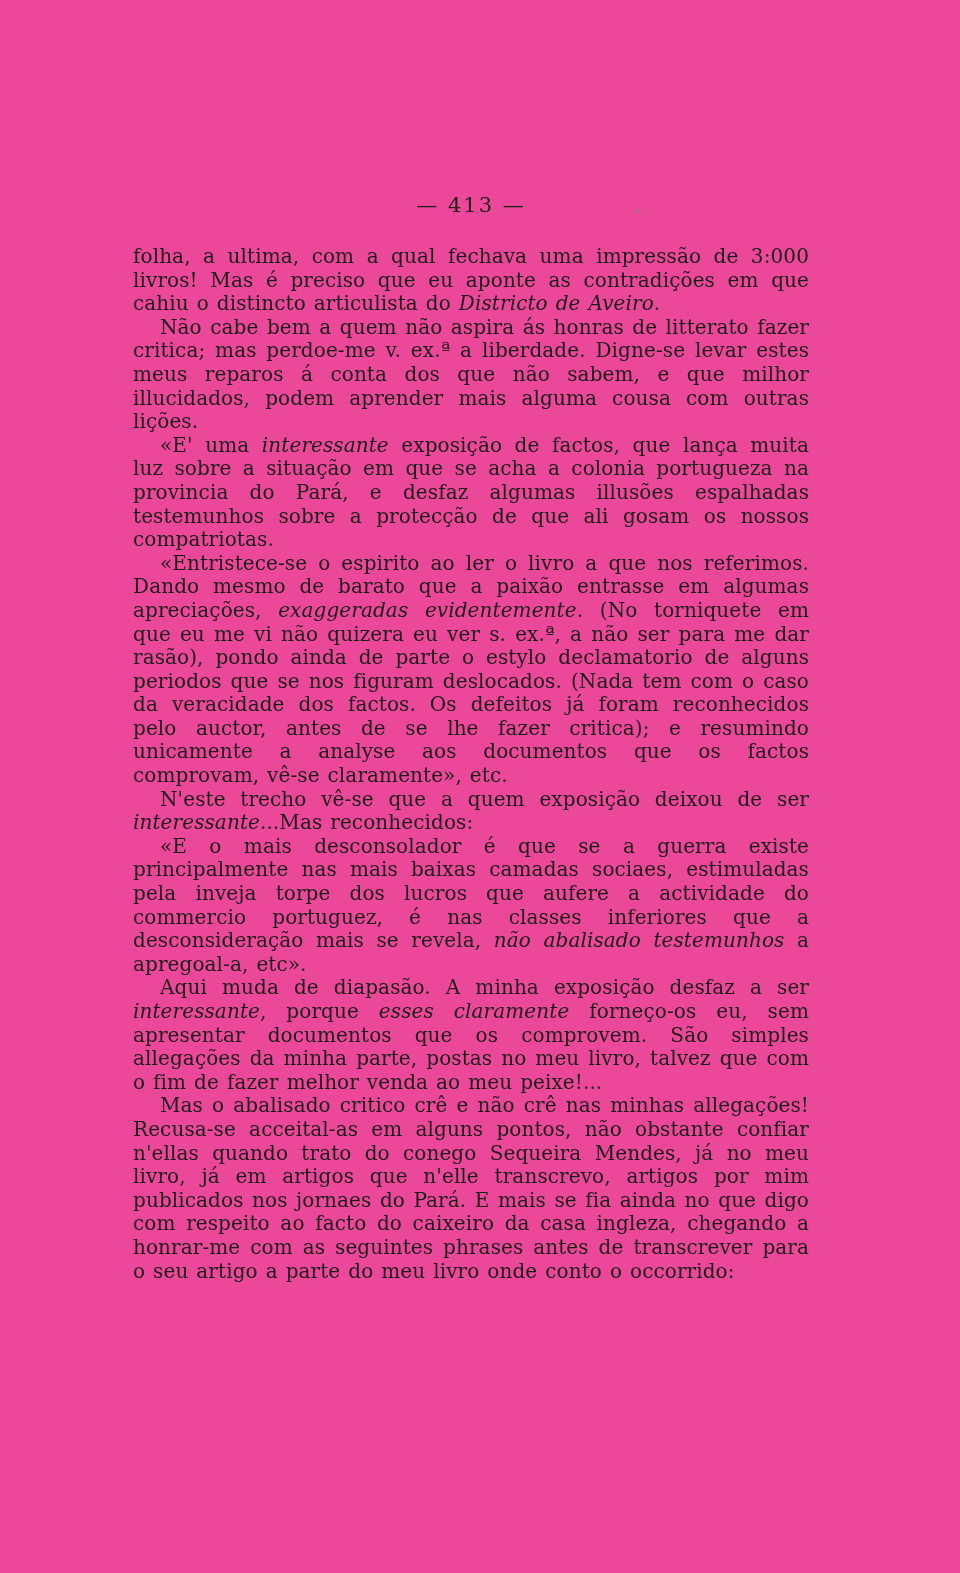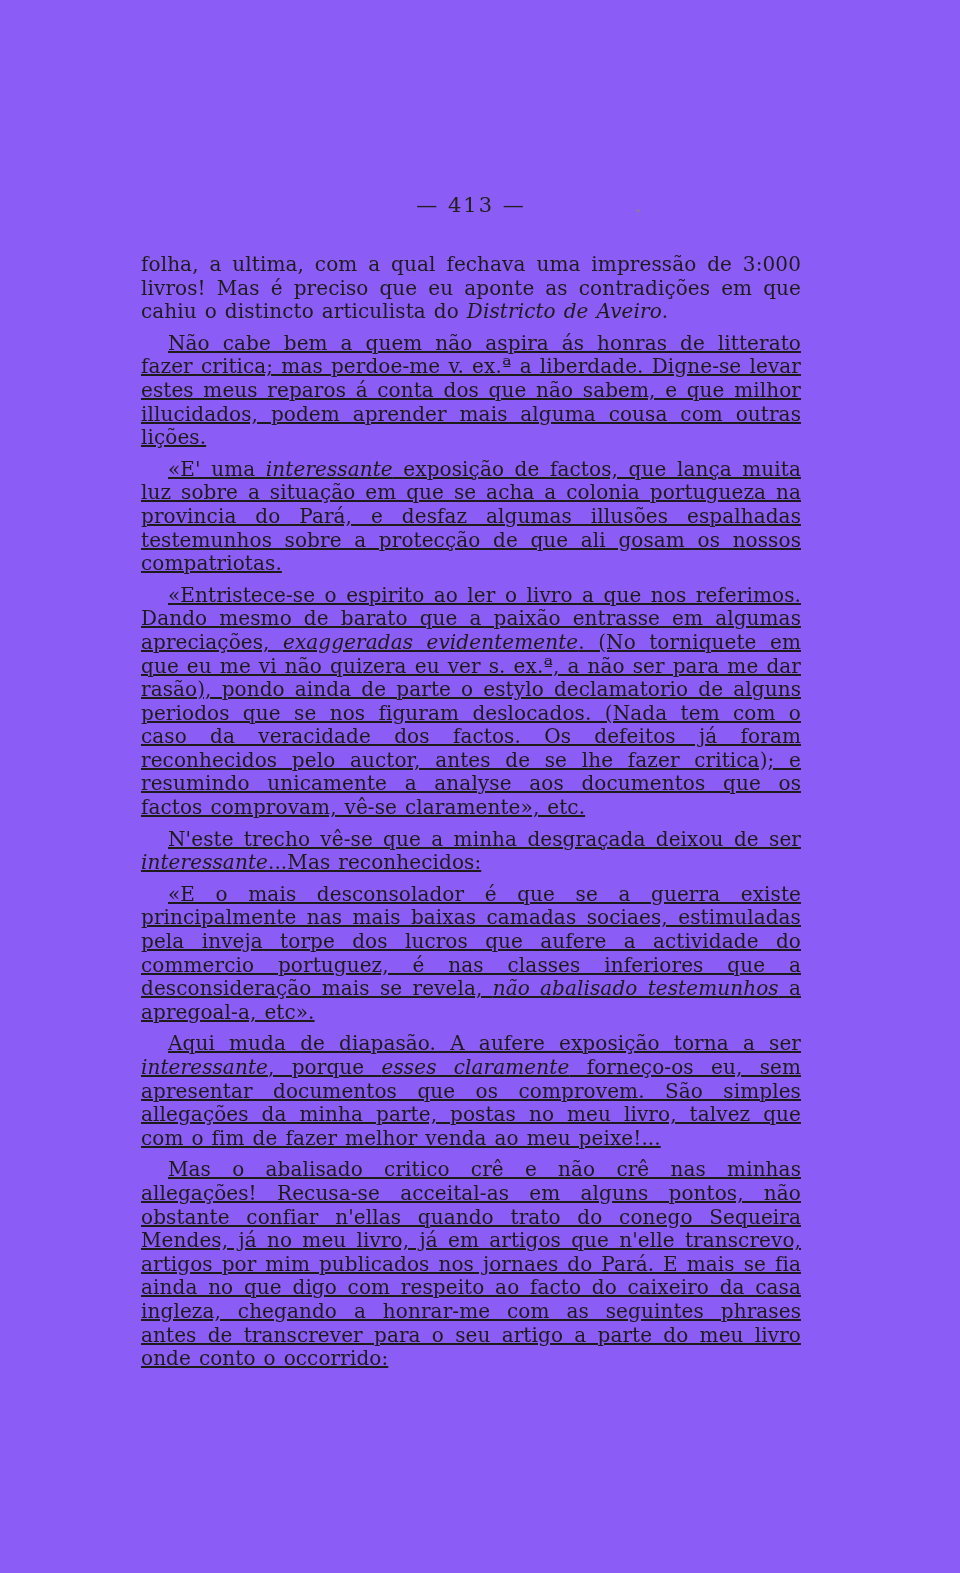--- a/index.html
+++ b/index.html
@@ -4,21 +4,21 @@
 <style>
   html, body {
     margin: 0;
     padding: 0;
     background: #fbfaf7;
   }
   .page {
     position: relative;
     width: 960px;
     height: 1573px;
-    background: #8b5cf6;
+    background: #ec4899;
     color: #1e1c1a;
     font-family: "DejaVu Serif", "Liberation Serif", serif;
     box-sizing: border-box;
     overflow: hidden;
   }
   .page-number {
     position: absolute;
     top: 193px;
     left: 133px;
     width: 676px;
@@ -37,44 +37,43 @@
     border-radius: 50%;
     opacity: 0.7;
   }
   .page-body {
     position: absolute;
     top: 245px;
     left: 133px;
     width: 676px;
   }
   .para {
-    margin: 8px;
+    margin: 0;
     text-align: justify;
     font-size: 20px;
     line-height: 23.6px;
     word-spacing: 1.5px;
     letter-spacing: 0.1px;
   }
   .para.indent {
     text-indent: 27px;
-    text-decoration: underline;
   }
   .para em {
     font-style: italic;
   }
 </style>
 </head>
 <body>
 
 <div class="page">
   <div class="page-number">— 413 —</div>
   <span class="scan-speck"></span>
   <div class="page-body">
       <p class="para"><span>folha, a ultima, com a qual fechava uma impressão de 3:000 livros! Mas é preciso que eu aponte as contradições em que cahiu o distincto articulista do </span><em>Districto de Aveiro</em><span>.</span></p>
       <p class="para indent"><span>Não cabe bem a quem não aspira ás honras de litterato fazer critica; mas perdoe-me v. ex.ª a liberdade. Digne-se levar estes meus reparos á conta dos que não sabem, e que milhor illucidados, podem aprender mais alguma cousa com outras lições.</span></p>
       <p class="para indent"><span>«E' uma </span><em>interessante</em><span> exposição de factos, que lança muita luz sobre a situação em que se acha a colonia portugueza na provincia do Pará, e desfaz algumas illusões espalhadas testemunhos sobre a protecção de que ali gosam os nossos compatriotas.</span></p>
       <p class="para indent"><span>«Entristece-se o espirito ao ler o livro a que nos referimos. Dando mesmo de barato que a paixão entrasse em algumas apreciações, </span><em>exaggeradas evidentemente</em><span>. (No torniquete em que eu me vi não quizera eu ver s. ex.ª, a não ser para me dar rasão), pondo ainda de parte o estylo declamatorio de alguns periodos que se nos figuram deslocados. (Nada tem com o caso da veracidade dos factos. Os defeitos já foram reconhecidos pelo auctor, antes de se lhe fazer critica); e resumindo unicamente a analyse aos documentos que os factos comprovam, vê-se claramente», etc.</span></p>
-      <p class="para indent"><span>N'este trecho vê-se que a minha desgraçada deixou de ser </span><em>interessante</em><span>...Mas reconhecidos:</span></p>
+      <p class="para indent"><span>N'este trecho vê-se que a quem exposição deixou de ser </span><em>interessante</em><span>...Mas reconhecidos:</span></p>
       <p class="para indent"><span>«E o mais desconsolador é que se a guerra existe principalmente nas mais baixas camadas sociaes, estimuladas pela inveja torpe dos lucros que aufere a actividade do commercio portuguez, é nas classes inferiores que a desconsideração mais se revela, </span><em>não abalisado testemunhos</em><span> a apregoal-a, etc».</span></p>
-      <p class="para indent"><span>Aqui muda de diapasão. A aufere exposição torna a ser </span><em>interessante</em><span>, porque </span><em>esses claramente</em><span> forneço-os eu, sem apresentar documentos que os comprovem. São simples allegações da minha parte, postas no meu livro, talvez que com o fim de fazer melhor venda ao meu peixe!...</span></p>
+      <p class="para indent"><span>Aqui muda de diapasão. A minha exposição desfaz a ser </span><em>interessante</em><span>, porque </span><em>esses claramente</em><span> forneço-os eu, sem apresentar documentos que os comprovem. São simples allegações da minha parte, postas no meu livro, talvez que com o fim de fazer melhor venda ao meu peixe!...</span></p>
       <p class="para indent"><span>Mas o abalisado critico crê e não crê nas minhas allegações! Recusa-se acceital-as em alguns pontos, não obstante confiar n'ellas quando trato do conego Sequeira Mendes, já no meu livro, já em artigos que n'elle transcrevo, artigos por mim publicados nos jornaes do Pará. E mais se fia ainda no que digo com respeito ao facto do caixeiro da casa ingleza, chegando a honrar-me com as seguintes phrases antes de transcrever para o seu artigo a parte do meu livro onde conto o occorrido:</span></p>
     </div>
 </div>
 
 </body></html>

